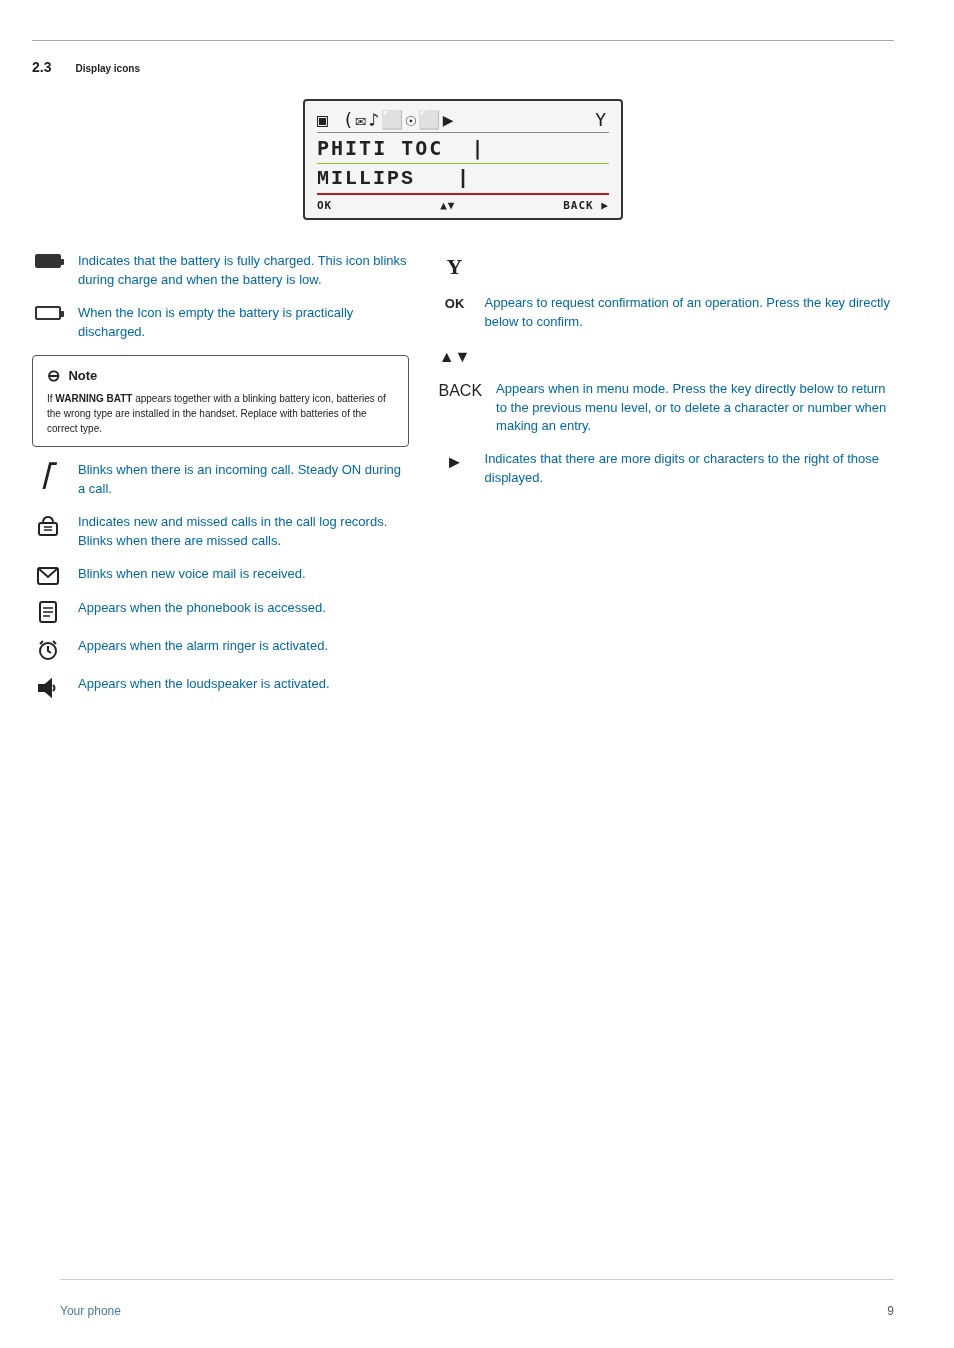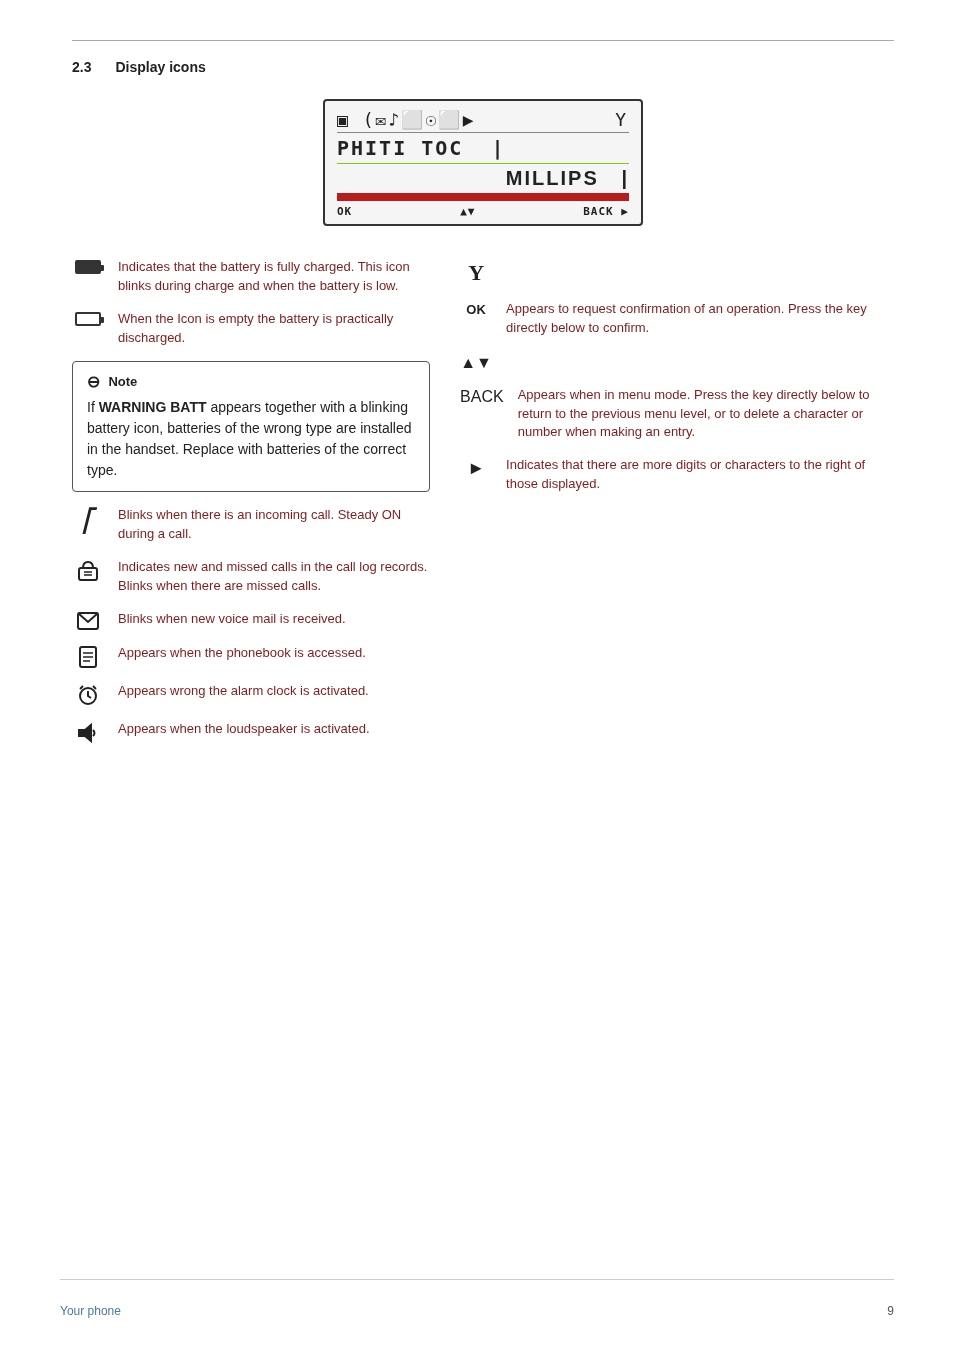--- a/index.html
+++ b/index.html
@@ -6,40 +6,40 @@
     body {
       background: #fff;
       font-family: Arial, Helvetica, sans-serif;
       font-size: 13px;
       color: #222;
       width: 954px;
       min-height: 1348px;
       position: relative;
     }
     .page {
-      padding: 40px 60px 60px 72px;
+      padding: 40px 60px 60px 32px;
     }
     .top-rule {
       border-top: 1px solid #aaa;
       margin-bottom: 18px;
     }
     .section-header {
       display: flex;
       align-items: baseline;
       gap: 24px;
       margin-bottom: 24px;
     }
     .section-number {
       font-weight: bold;
       font-size: 14px;
       white-space: nowrap;
     }
     .section-title {
       font-weight: bold;
-      font-size: 14px;
+      font-size: 10px;
     }
     
     .display-container {
       display: flex;
       justify-content: center;
       margin-bottom: 32px;
     }
     .phone-display {
       border: 2px solid #333;
       border-radius: 4px;
@@ -103,21 +103,21 @@
       display: flex;
       justify-content: center;
       align-items: flex-start;
       padding-top: 2px;
       font-size: 20px;
     }
     .icon-text {
       flex: 1;
       font-size: 13px;
       line-height: 1.45;
-      color: #7f1d1d;
+      color: #0369a1;
     }
     
     .note-box {
       border: 1px solid #555;
       border-radius: 4px;
       padding: 10px 14px;
       margin: 10px 0 14px 0;
       background: #fff;
     }
     .note-header {
@@ -125,21 +125,21 @@
       align-items: center;
       gap: 8px;
       font-weight: bold;
       font-size: 13px;
       margin-bottom: 6px;
     }
     .note-icon {
       font-size: 16px;
     }
     .note-content {
-      font-size: 14px;
+      font-size: 10px;
       line-height: 1.5;
     }
     .bold { font-weight: bold; }
     
     .battery-full {
       display: inline-block;
       width: 26px;
       height: 14px;
       border: 2px solid #333;
       border-radius: 2px;
@@ -206,21 +206,21 @@
     <span class="section-title">Display icons</span>
   </div>
 
   <div class="display-container">
     <div class="phone-display">
       <div class="display-row1">
         <span style="letter-spacing:2px; font-size:18px;">▣ (✉♪⬜☉⬜▶</span>
         <span style="font-size:18px;">Y</span>
       </div>
       <div class="display-row2" style="font-family: monospace; font-size: 20px; letter-spacing: 2px; border-top:1px solid #888; padding:3px 0;">PHITI TOC &nbsp;|</div>
-      <div class="display-row3" style="font-family: Liberation Sans, sans-serif; font-size: 20px; letter-spacing: 2px; border-bottom:8px solid #b91c1c; padding:3px 0;text-align:right;">MILLIPS &nbsp;&nbsp;|</div>
+      <div class="display-row3" style="font-family: Liberation Mono, monospace; font-size: 20px; letter-spacing: 2px; border-bottom:2px solid #b91c1c; padding:3px 0;">MILLIPS &nbsp;&nbsp;|</div>
       <div class="display-buttons">
         <span>OK</span>
         <span>▲▼</span>
         <span>BACK ▶</span>
       </div>
     </div>
   </div>
 
   <div class="icons-layout">
 
@@ -293,21 +293,21 @@
         <div class="icon-cell">
           <svg width="22" height="22" viewBox="0 0 22 22" fill="none" xmlns="http://www.w3.org/2000/svg">
             <circle cx="11" cy="12" r="8" stroke="#222" stroke-width="2" fill="none"></circle>
             <line x1="11" y1="12" x2="11" y2="7" stroke="#222" stroke-width="2"></line>
             <line x1="11" y1="12" x2="14" y2="14" stroke="#222" stroke-width="2"></line>
             <line x1="3" y1="5" x2="6" y2="2" stroke="#222" stroke-width="2"></line>
             <line x1="19" y1="5" x2="16" y2="2" stroke="#222" stroke-width="2"></line>
             <circle cx="11" cy="12" r="1" fill="#222"></circle>
           </svg>
         </div>
-        <div class="icon-text">Appears wrong the alarm clock is activated.</div>
+        <div class="icon-text">Appears when the alarm ringer is activated.</div>
       </div>
 
       <div class="icon-row">
         <div class="icon-cell">
           <svg width="22" height="22" viewBox="0 0 22 22" fill="none" xmlns="http://www.w3.org/2000/svg">
             <polygon points="2,8 8,8 14,3 14,19 8,14 2,14" stroke="#222" stroke-width="2" fill="#222"></polygon>
             <path d="M16 8 Q19 11 16 14" stroke="#222" stroke-width="2" fill="none"></path>
           </svg>
         </div>
         <div class="icon-text">Appears when the loudspeaker is activated.</div>

